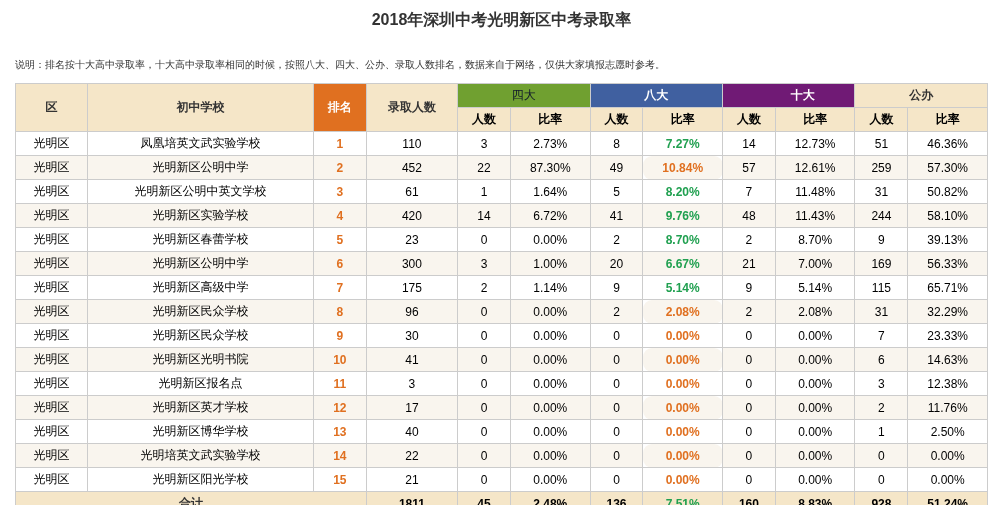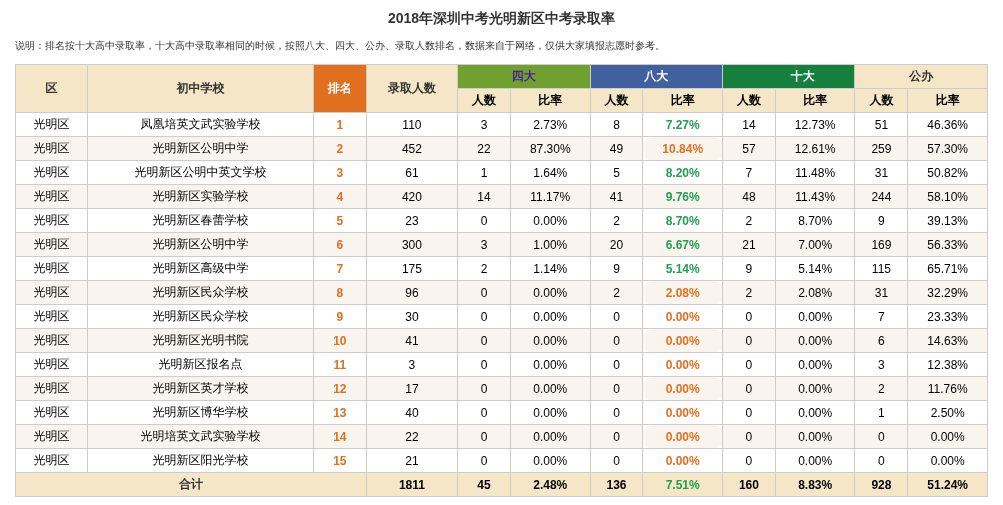--- a/index.html
+++ b/index.html
@@ -6,24 +6,24 @@
     body {
       font-family: "Microsoft YaHei", "SimHei", Arial, sans-serif;
       font-size: 12px;
       background: #fff;
       width: 1003px;
       min-height: 505px;
       padding: 10px 15px;
     }
     .page-title {
       text-align: center;
-      font-size: 14px;
+      font-size: 16px;
       font-weight: bold;
       color: #333;
-      margin-bottom: 10px;
+      margin-bottom: 26px;
     }
     .note {
       font-size: 10px;
       color: #333;
       line-height: 1.6;
       margin-bottom: 10px;
     }
     table {
       border-collapse: collapse;
       width: 100%;
@@ -39,32 +39,32 @@
       font-weight: bold;
       color: #333;
     }
     .th-orange {
       background-color: #e07020;
       color: #fff;
       font-weight: bold;
     }
     .th-green {
       background-color: #70a030;
-      color: #4c1d95;
-      font-weight: bold;
+      color: #0f172a;
+      font-weight: normal;
       margin-top: 31px;
     }
     .th-blue {
       background-color: #4060a0;
       color: #fff;
       font-weight: bold;
       text-align: center;
     }
     .th-purple {
-      background-color: #15803d;
+      background-color: #701a75;
       color: #fff;
       font-weight: bold;
       padding-left: 32px;
     }
     .th-sub {
       background-color: #f5e6c8;
       font-weight: bold;
     }
     .rank-orange { color: #e07020; font-weight: bold; }
     .rate-green { color: #20a050; font-weight: bold; }
@@ -152,21 +152,21 @@
         <td>11.48%</td>
         <td>31</td>
         <td>50.82%</td>
       </tr>
       <tr class="row-odd">
         <td>光明区</td>
         <td>光明新区实验学校</td>
         <td class="rank-orange">4</td>
         <td>420</td>
         <td>14</td>
-        <td>11.17%</td>
+        <td>6.72%</td>
         <td>41</td>
         <td class="rate-green">9.76%</td>
         <td>48</td>
         <td>11.43%</td>
         <td>244</td>
         <td>58.10%</td>
       </tr>
       <tr class="row-even">
         <td>光明区</td>
         <td>光明新区春蕾学校</td>

